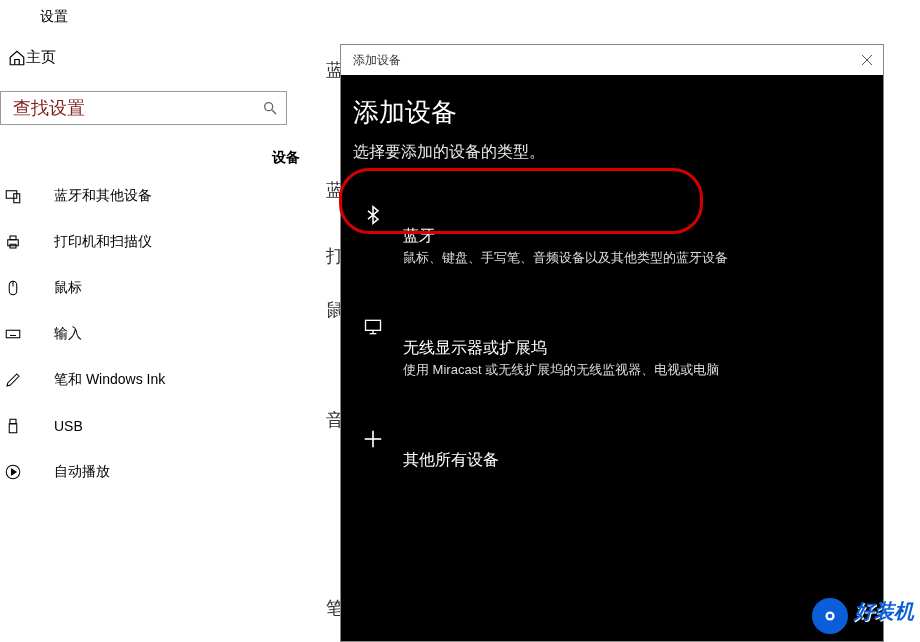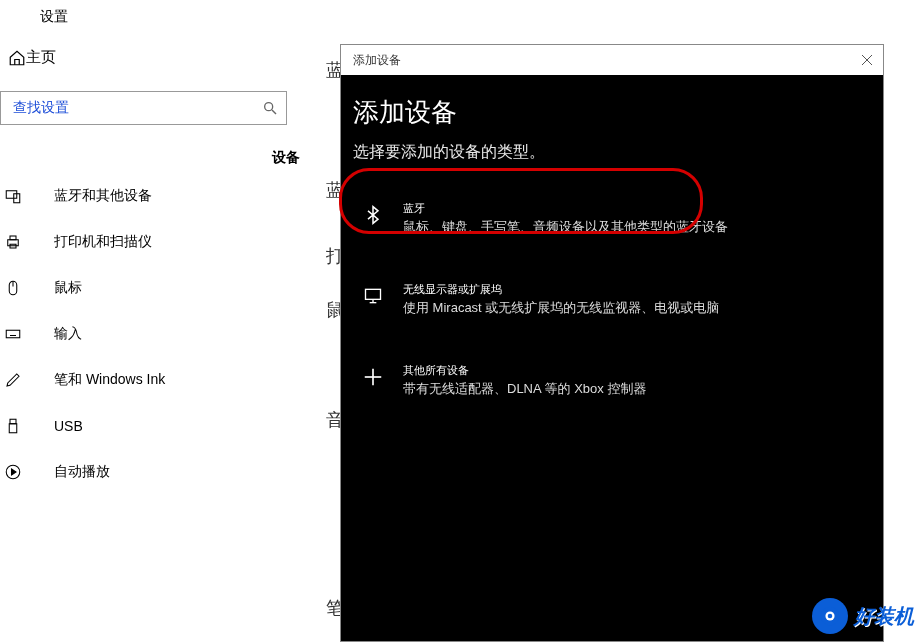--- a/index.html
+++ b/index.html
@@ -2,43 +2,43 @@
 <html><head>
 <meta charset="utf-8">
 <style>
 * { margin: 0; padding: 0; box-sizing: border-box; font-family: "Microsoft YaHei", "Segoe UI", sans-serif; }
 body { width: 920px; height: 642px; background: #fff; position: relative; overflow: hidden; }
 
 .settings-panel { position: absolute; left: 0; top: 0; width: 300px; height: 642px; background: #fff; }
 .settings-title { display: flex; align-items: center; padding: 8px 0 8px 40px; font-size: 14px; color: #000; }
 .home-row { display: flex; align-items: center; padding: 14px 0 14px 8px; font-size: 15px; color: #000; }
 .search-box { margin: 10px 0 0 0; width: 287px; height: 34px; border: 1px solid #999; display: flex; align-items: center; padding: 0 8px 0 12px; background: #fff; }
-.search-input-text { flex: 1; font-size: 14px; color: #1d4ed8; }
+.search-input-text { flex: 1; font-size: 18px; color: #7f1d1d; }
 .category-title { margin: 24px 0 6px 0; font-size: 14px; font-weight: 600; color: #000; text-align: right; }
 .nav-item { display: flex; align-items: center; padding: 14px 0 14px 4px; font-size: 14px; color: #000; gap: 32px; cursor: pointer; }
 .nav-item .icon { width: 18px; display: flex; justify-content: center; color: #000; }
 
 .bg-strip { position: absolute; left: 300px; top: 0; width: 620px; height: 642px; background: #fff; }
 .bg-letters { position: absolute; left: 326px; color: #333; font-size: 18px; }
 
 .dialog { position: absolute; left: 340px; top: 44px; width: 544px; height: 598px; background: #84cc16; border: 1px solid #888; }
 .dialog-titlebar { height: 30px; display: flex; align-items: center; justify-content: space-between; padding: 0 10px 0 12px; background: #fff; }
 .dialog-titlebar-title { font-size: 12px; color: #333; }
 .dialog-body { background: #000; color: #fff; height: calc(100% - 30px); padding: 20px 12px 12px 12px; position: relative; }
 .dialog-heading { font-size: 26px; font-weight: 400; margin-bottom: 12px; }
 .dialog-sub { font-size: 16px; color: #e8e8e8; margin-bottom: 28px; }
 .device-option { display: flex; gap: 18px; padding: 10px 8px; align-items: flex-start; cursor: pointer; margin-bottom: 26px; }
 .device-option .opt-icon { width: 24px; height: 24px; display: flex; align-items: center; justify-content: center; color: #fff; margin-top: 2px; }
 .device-option .opt-text { display: flex; flex-direction: column; gap: 2px; }
-.device-option .opt-title { font-size: 11px; color: #fff; }
+.device-option .opt-title { font-size: 16px; color: #fff; margin-top: 25px; }
 .device-option .opt-desc { font-size: 13px; color: #ddd; }
 
 .red-highlight { position: absolute; left: 339px; top: 168px; width: 364px; height: 66px; border: 3px solid #d40000; border-radius: 30px; pointer-events: none; }
 
-.watermark { position: absolute; right: 6px; bottom: 8px; display: flex; align-items: center; gap: 6px; }
+.watermark { position: absolute; right: 6px; bottom: 8px; display: flex; gap: 6px; }
 .watermark-e { width: 36px; height: 36px; border-radius: 50%; background: #0b5ed7; display: flex; align-items: center; justify-content: center; }
 .watermark-t { font-size: 20px; font-weight: 700; font-style: italic; color: #0b5ed7; text-shadow: 1px 1px 0 #fff; }
 
 svg { display: block; }
 </style>
 </head>
 <body>
 
 <div class="settings-panel">
   <div class="settings-title">
@@ -192,21 +192,20 @@
 
     <div class="device-option">
       <span class="opt-icon">
         <svg width="22" height="22" viewBox="0 0 24 24" fill="none" stroke="#fff" stroke-width="1.8">
             <line x1="12" y1="3" x2="12" y2="21"></line>
             <line x1="3" y1="12" x2="21" y2="12"></line>
           </svg>
       </span>
       <span class="opt-text">
         <span class="opt-title">其他所有设备</span>
-        <span class="opt-desc">带有无线适配器、DLNA 等的 Xbox 控制器</span>
       </span>
     </div>
   </div>
 </div>
 
 <div class="red-highlight"></div>
 
 <div class="watermark">
   <div class="watermark-e">
     <svg width="22" height="22" viewBox="0 0 24 24">

